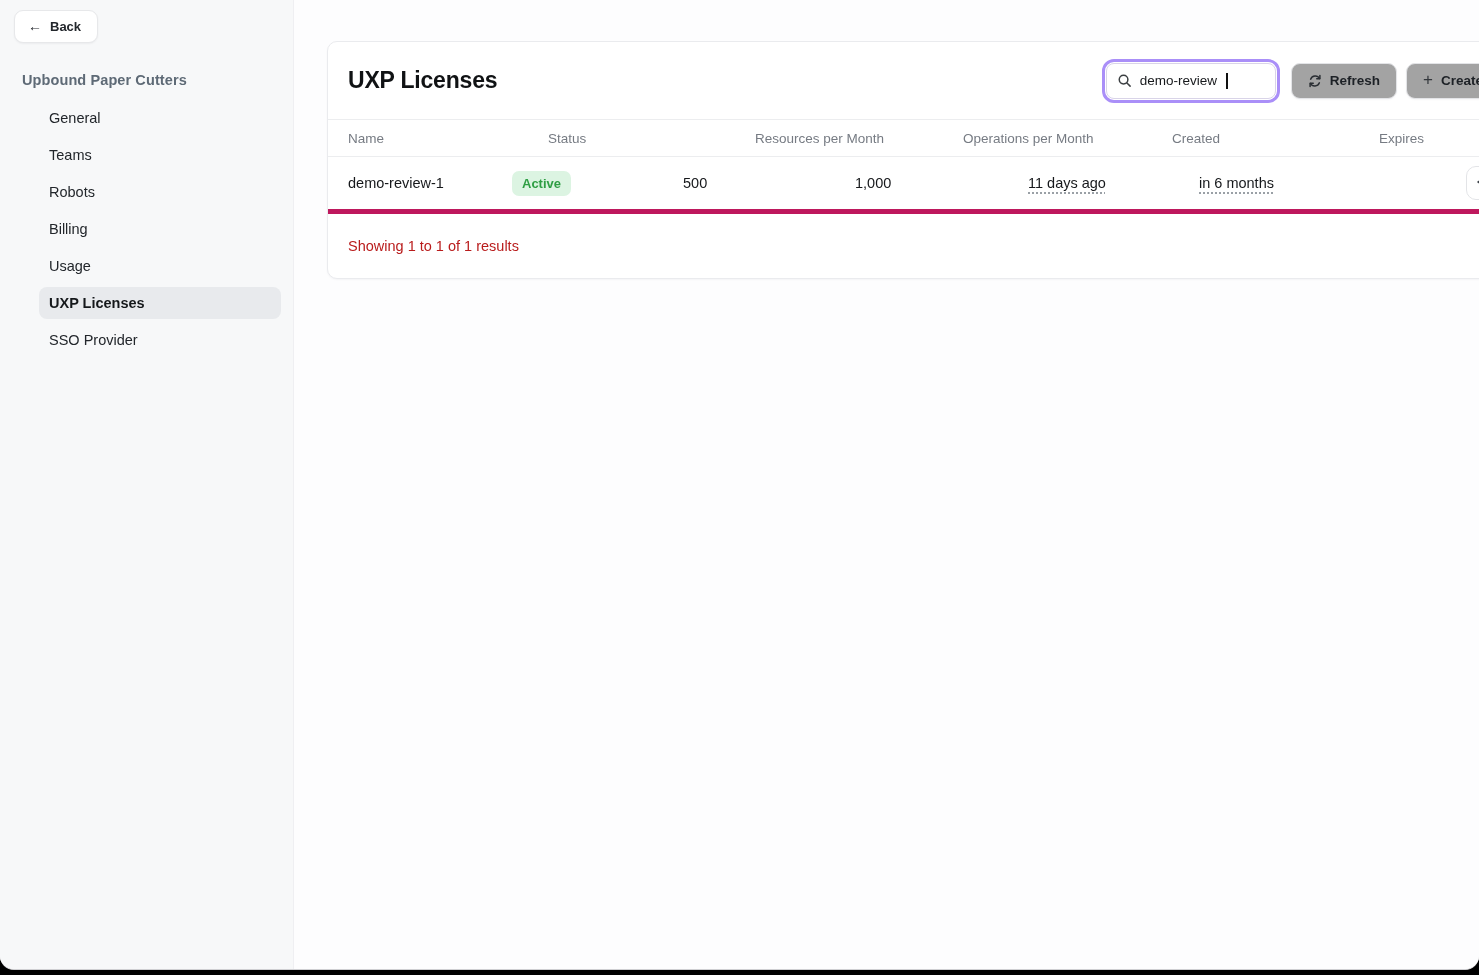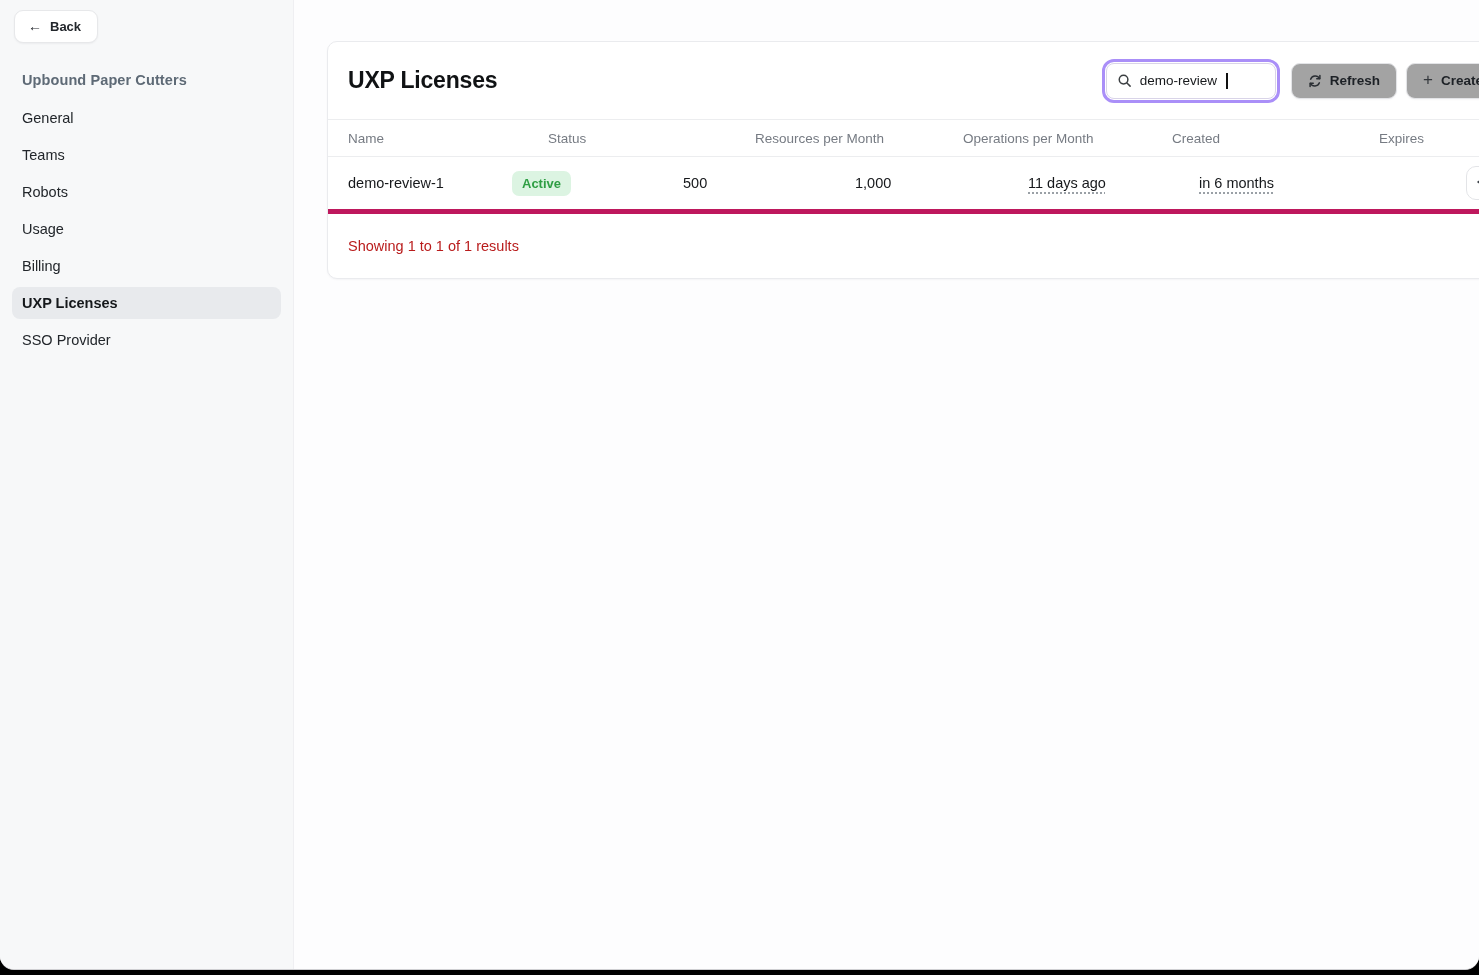--- a/index.html
+++ b/index.html
@@ -37,21 +37,21 @@
     font-family: inherit;
     box-shadow: 0 1px 2px rgba(16,24,40,.05);
     cursor: pointer;
   }
   .back-arrow { font-size: 14px; font-weight: 400; line-height: 1; position: relative; top: -1px; }
   .org-name {
     margin: 29px 0 0 8px;
     font-size: 14.5px; font-weight: 700; color: #5e6a76;
     letter-spacing: .1px;
   }
-  .nav { margin-top: 14px; }
+  .nav { margin-top: 14px; margin-left: 27px; }
   .nav-item {
     height: 32px; display: flex; align-items: center;
     padding: 0 10px; margin: 0 -2px 5px -2px;
     border-radius: 8px;
     font-size: 14.5px; color: #22262b;
     cursor: pointer;
   }
   .nav-item.selected { background: #e8eaed; font-weight: 700; color: #15181b; }
 
   
@@ -166,22 +166,22 @@
       <span class="back-arrow">←</span>
       <span>Back</span>
     </button>
 
     <div class="org-name">Upbound Paper Cutters</div>
 
     <nav class="nav">
       <div class="nav-item">General</div>
       <div class="nav-item">Teams</div>
       <div class="nav-item">Robots</div>
+      <div class="nav-item">Billing</div>
       <div class="nav-item">Usage</div>
-      <div class="nav-item">Billing</div>
       <div class="nav-item selected">UXP Licenses</div>
       <div class="nav-item">SSO Provider</div>
     </nav>
   </aside>
 
   <main class="main">
     <section class="card">
 
       <div class="card-header">
         <h1 class="page-title">UXP Licenses</h1>

